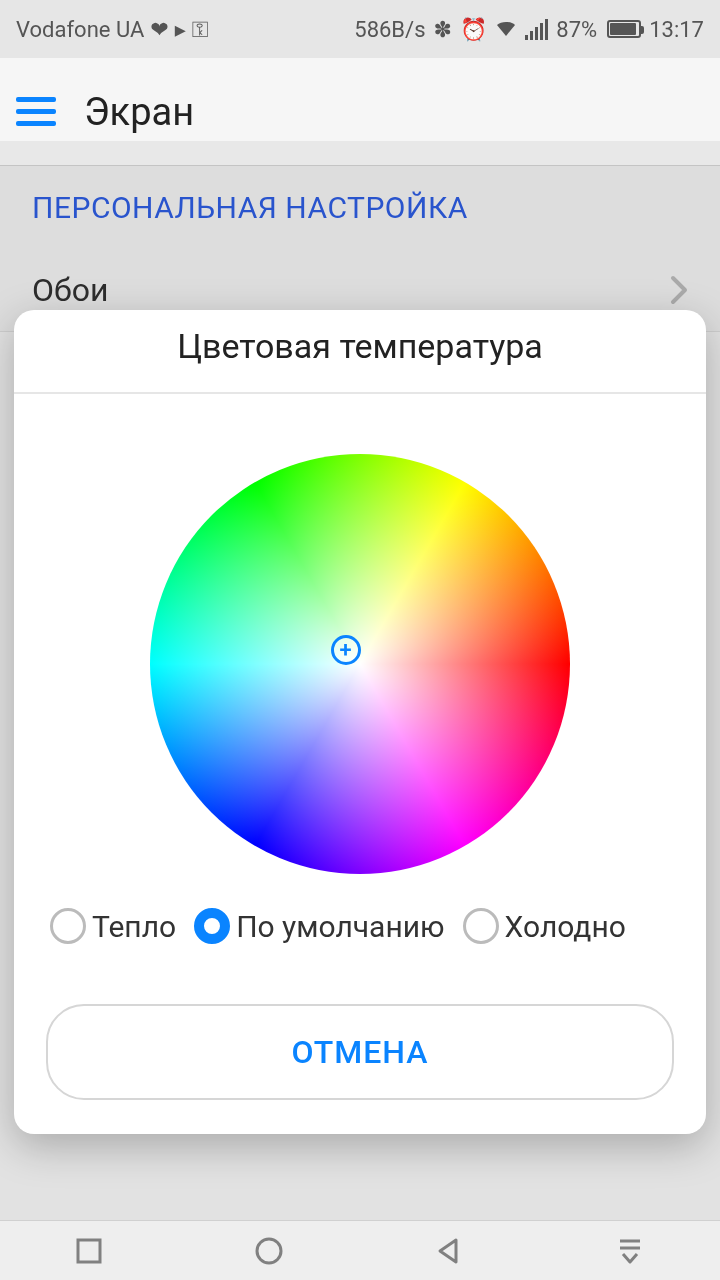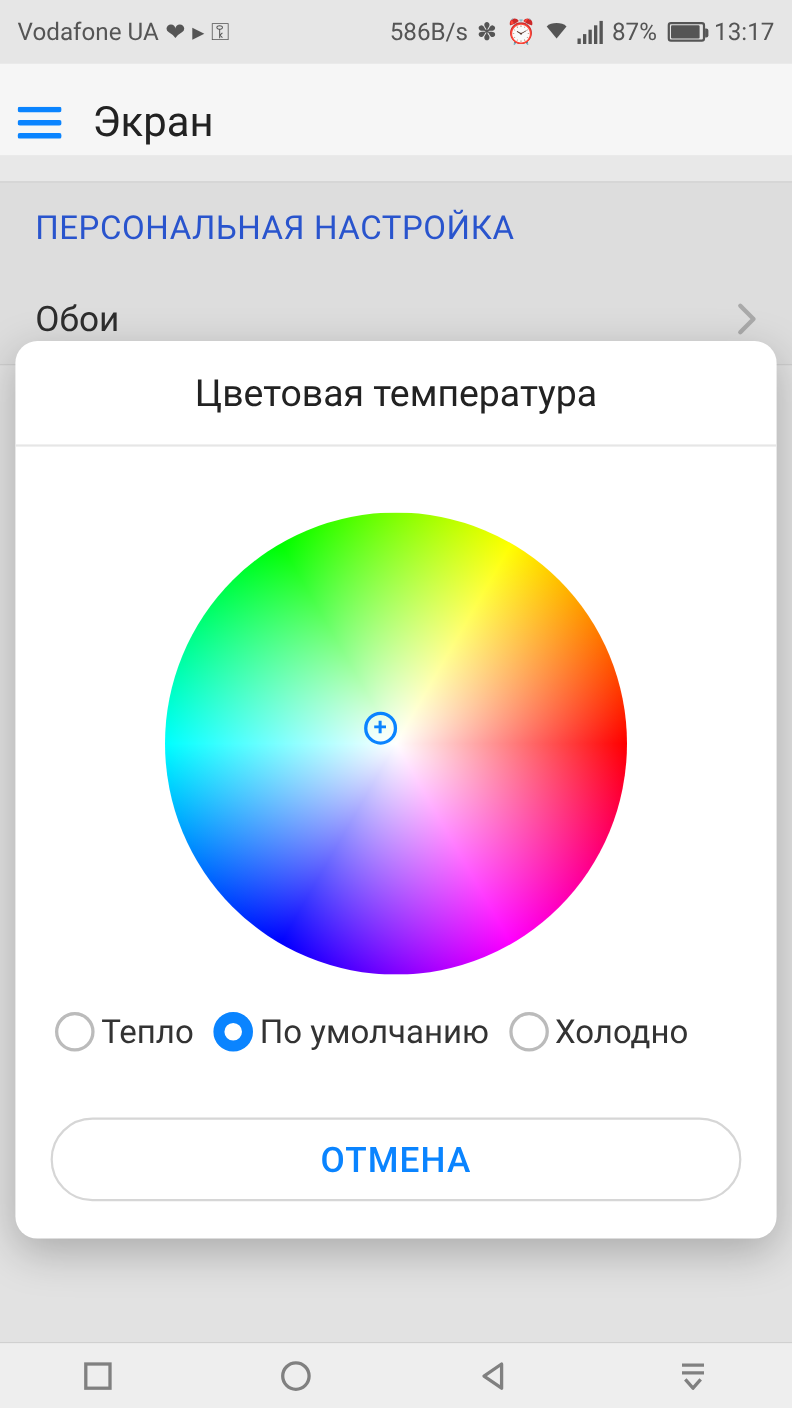--- a/index.html
+++ b/index.html
@@ -101,21 +101,21 @@
     background:#fff;
     border-radius:20px;
     box-shadow:0 12px 40px rgba(0,0,0,0.25);
     overflow:hidden;
     margin-top:0;
   }
   .dialog-header {
     text-align:center;
     font-size:34px;
     color:#222;
-    padding:28px 20px 26px 20px;
+    padding:16px 20px 26px 20px;
     border-bottom:2px solid #e6e6e6;
   }
   .dialog-body { padding:28px 32px 24px 32px; }
   .dialog-instruction {
     font-size:30px;
     line-height:1.35;
     color:#222;
   }
 
   .color-wheel-wrap {
@@ -173,21 +173,21 @@
     border-width:10px;
   }
 
   .button-row {
     display:flex;
     gap:24px;
     padding:26px 32px 34px 32px;
   }
   .dlg-btn {
     flex:1;
-    height:76px;
+    height:96px;
     border:2px solid #d6d6d6;
     border-radius:38px;
     background:#fff;
     font-size:32px;
     color:#0a84ff;
     letter-spacing:1px;
     font-weight:500;
     display:flex;
     align-items:center;
     justify-content:center;

